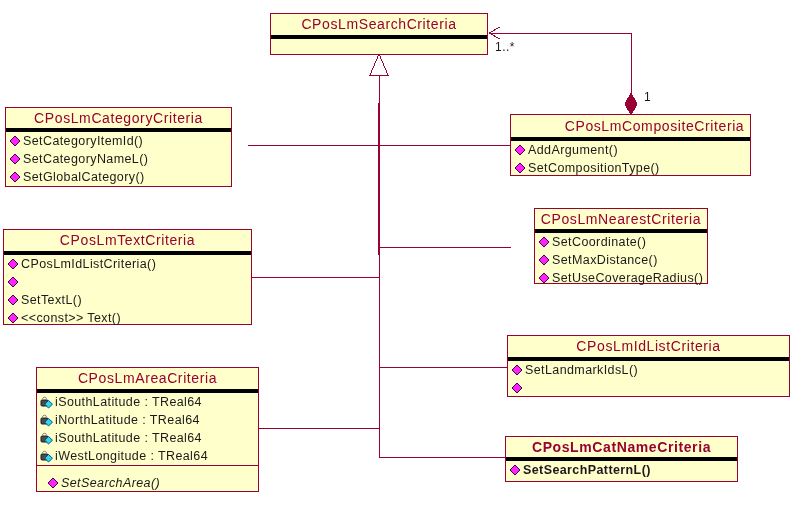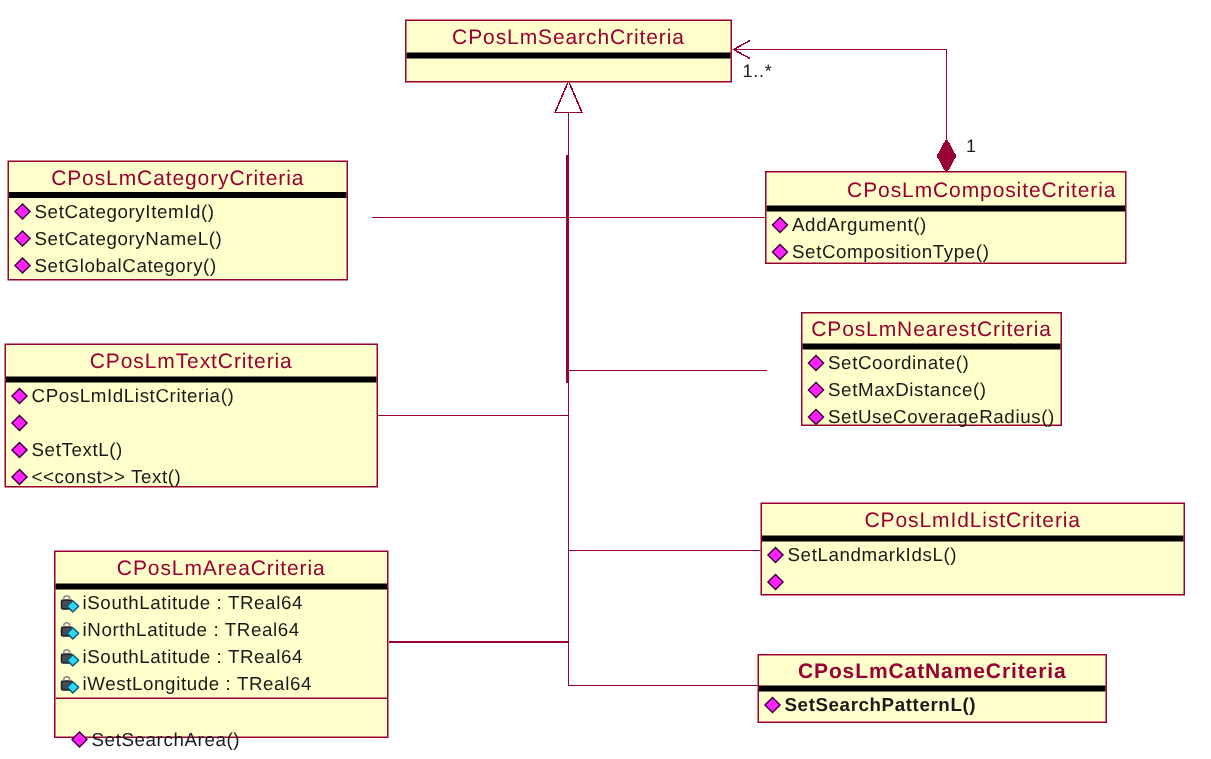--- a/index.html
+++ b/index.html
@@ -187,21 +187,21 @@
       </div>
       <div class="row">
         <svg class="ic" width="13" height="13" viewBox="0 0 13 13">
             <rect x="1" y="4" width="7" height="6" rx="1" fill="#4a4a52" stroke="#1d1d24"></rect>
             <path d="M2.5,4 v-0.8 a2,2 0 0 1 4,0 V4" fill="none" stroke="#8a8a96"></path>
             <polygon points="8.5,4.5 12.5,8.2 8.5,12 4.8,8.2" fill="#2FD6F2" stroke="#0a5a74"></polygon>
           </svg>
         <span>iWestLongitude : TReal64</span>
       </div>
     </div>
-    <div class="sec divided" style="padding-top:18px;">
+    <div class="sec divided" style="padding-top:8px;font-style:italic;">
       <div class="row indent">
         <svg class="ic" width="12" height="12" viewBox="0 0 12 12">
             <polygon points="6,1 11,6 6,11 1,6" fill="#FF22FF" stroke="#40003F"></polygon>
           </svg>
         <span>SetSearchArea()</span>
       </div>
     </div>
   </div>
 
   <div class="cls" style="left:507px;top:335px;width:283px;height:62px;">

